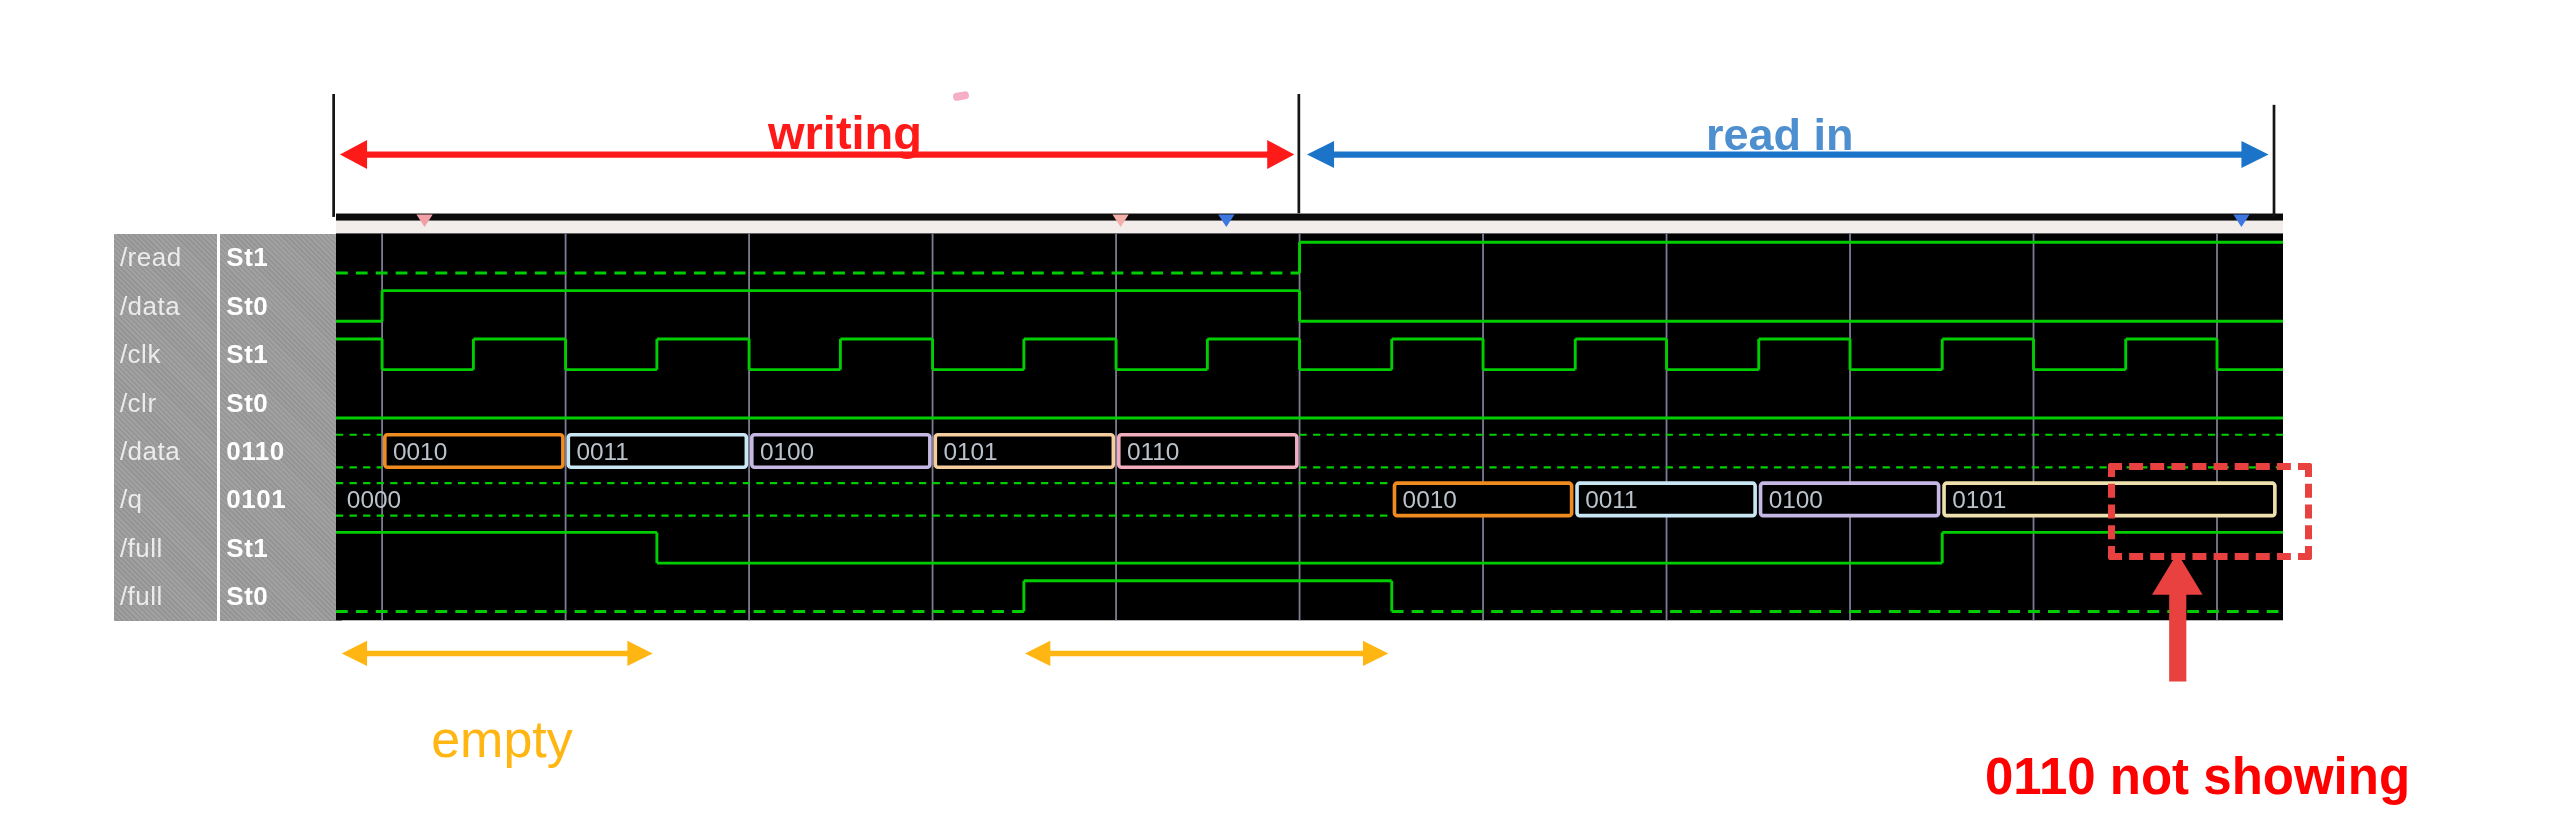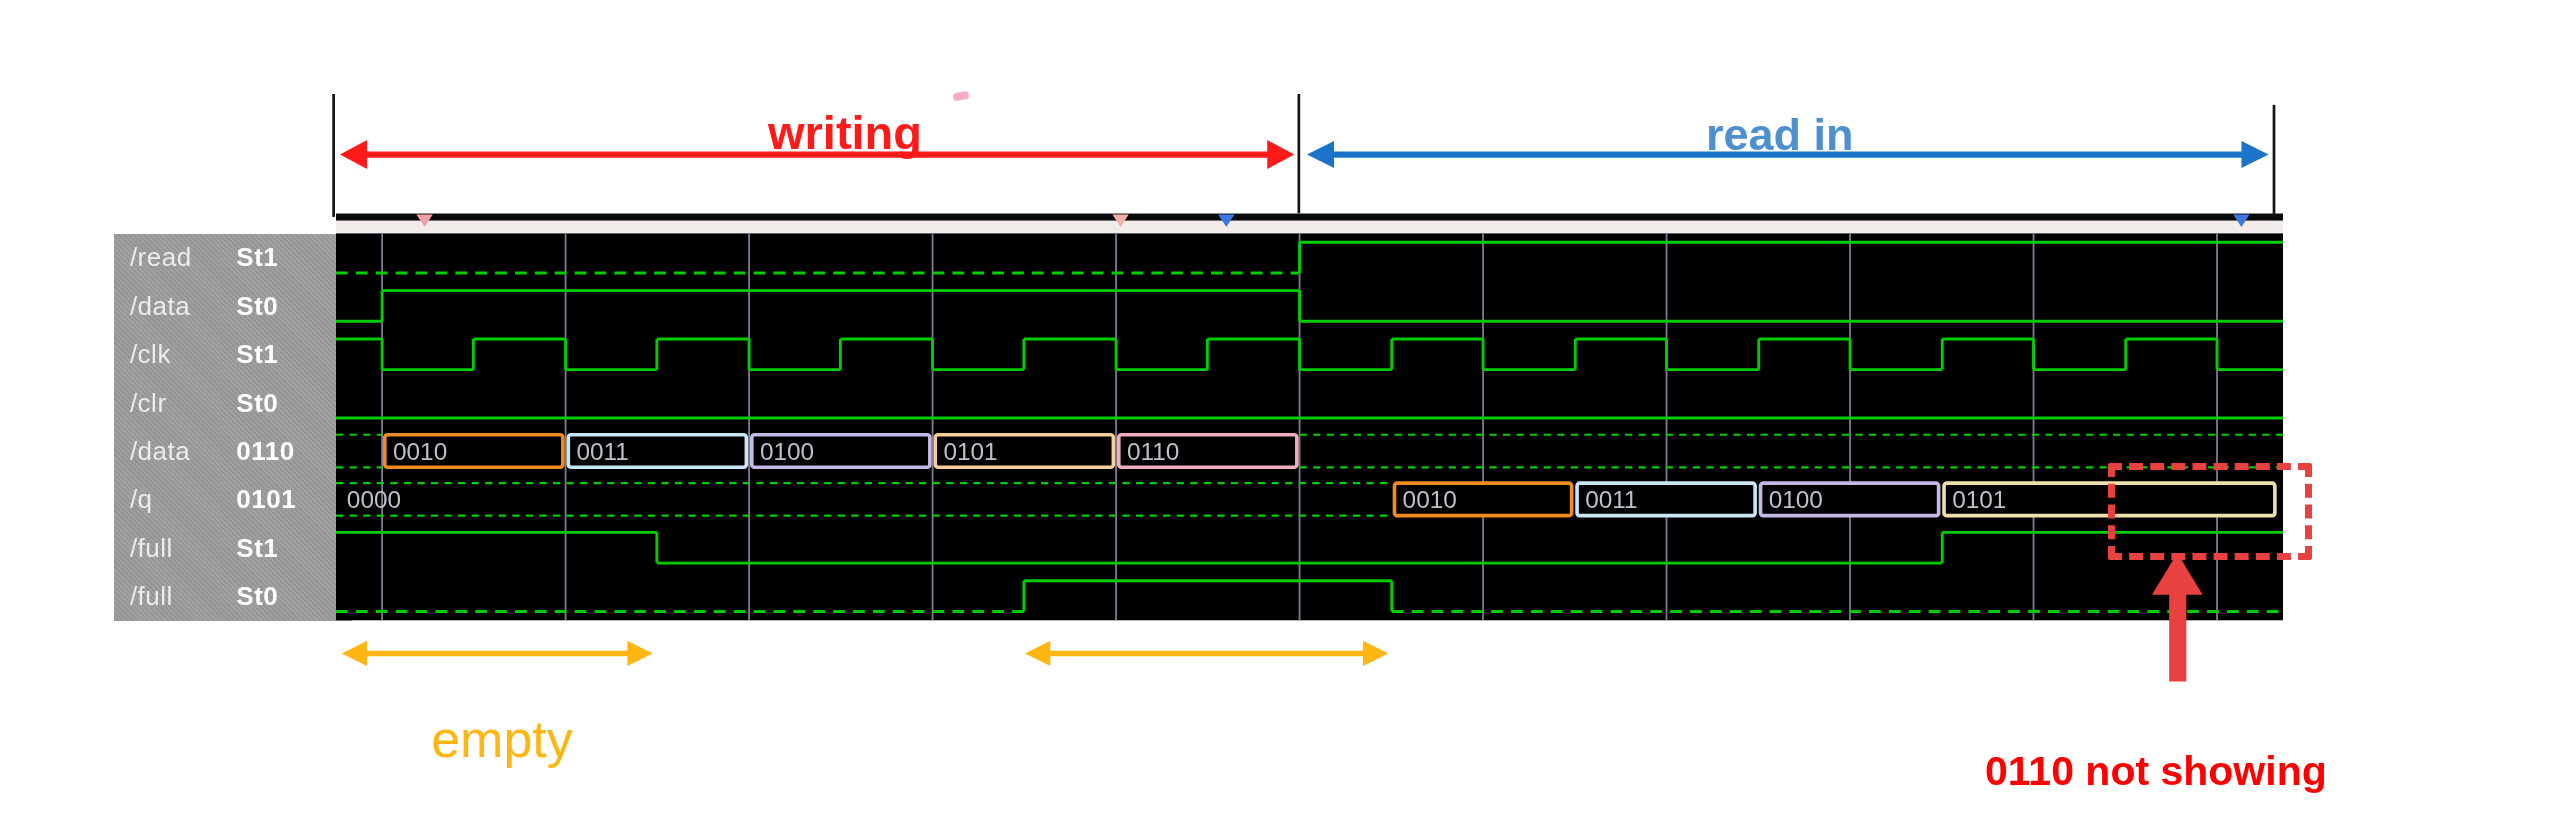--- a/index.html
+++ b/index.html
@@ -1,37 +1,37 @@
 <!DOCTYPE html>
 <html style="--c-red: #FF1A1A; --c-bluearrow: #1B74C8; --c-bluetext: #4E8FD0; --c-yellow: #FFB612; --c-annred: #FF0000; --c-dashred: #E94040; --c-wavegreen: #00CE00; --c-gridline: #7B7B93; --c-panelgray: #9B9B9B;font-size:14.5px"><head>
 <meta charset="utf-8">
 <style>
   html,body{margin:0;padding:0;background:#ffffff;}
   #stage{position:relative;width:2576px;height:817px;background:#ffffff;overflow:hidden;
          font-family:"Liberation Sans",sans-serif;}
   
   #sigtable{position:absolute;left:110px;top:221px;width:2178px;height:400px;background:#ffffff;}
   .col{position:absolute;top:12.7px;height:387px;display:flex;flex-direction:column;
-       background:repeating-linear-gradient(45deg,#a1a1a1 0 1.8px,#959595 1.8px 3.6px);padding-left:10px;}
+       background:repeating-linear-gradient(45deg,#a1a1a1 0 1.8px,#959595 1.8px 3.6px);}
   #sig-names{left:3.6px;width:103px;}
   #sig-vals{left:110px;width:122px;}
   .sig-name,.sig-val{flex:1;display:flex;align-items:center;padding-left:6.3px;
        font-size:26px;letter-spacing:0.5px;}
   .sig-name{color:#ececec;}
   .sig-val{color:#ffffff;font-weight:700;}
   
   #wave{position:absolute;left:336px;top:208px;width:1947px;height:416px;}
   
   #ann{position:absolute;left:0;top:0;width:2576px;height:817px;pointer-events:none;}
   .lbl{position:absolute;line-height:1;white-space:nowrap;margin-top:48px;}
   #writing-label{left:768px;top:61px;font-size:47px;font-weight:700;color:var(--c-red);}
   #readin-label{left:1706px;top:64px;font-size:45px;font-weight:600;color:var(--c-bluetext);}
   #empty-label{left:398px;top:665px;width:208px;text-align:center;font-size:52px;color:var(--c-yellow);}
   #full-label{left:1103px;top:669px;width:208px;text-align:center;font-size:43px;color:var(--c-yellow);}
-  #missing-label{left:1985px;top:703px;font-size:41px;font-weight:700;color:var(--c-annred);}
+  #missing-label{left:1985px;top:703px;font-size:51px;font-weight:700;color:var(--c-annred);}
   #pink-mark{position:absolute;left:953px;top:92px;width:16.3px;height:8.1px;background:#f6aec6;
        border-radius:4.5px;transform:rotate(-10deg);}
   #missing-box{position:absolute;left:2108px;top:463px;width:190px;height:83px;
        border:7.2px dashed var(--c-dashred);border-radius:2.7px;}
 </style>
 </head>
 <body>
 
 <div id="stage">
 

